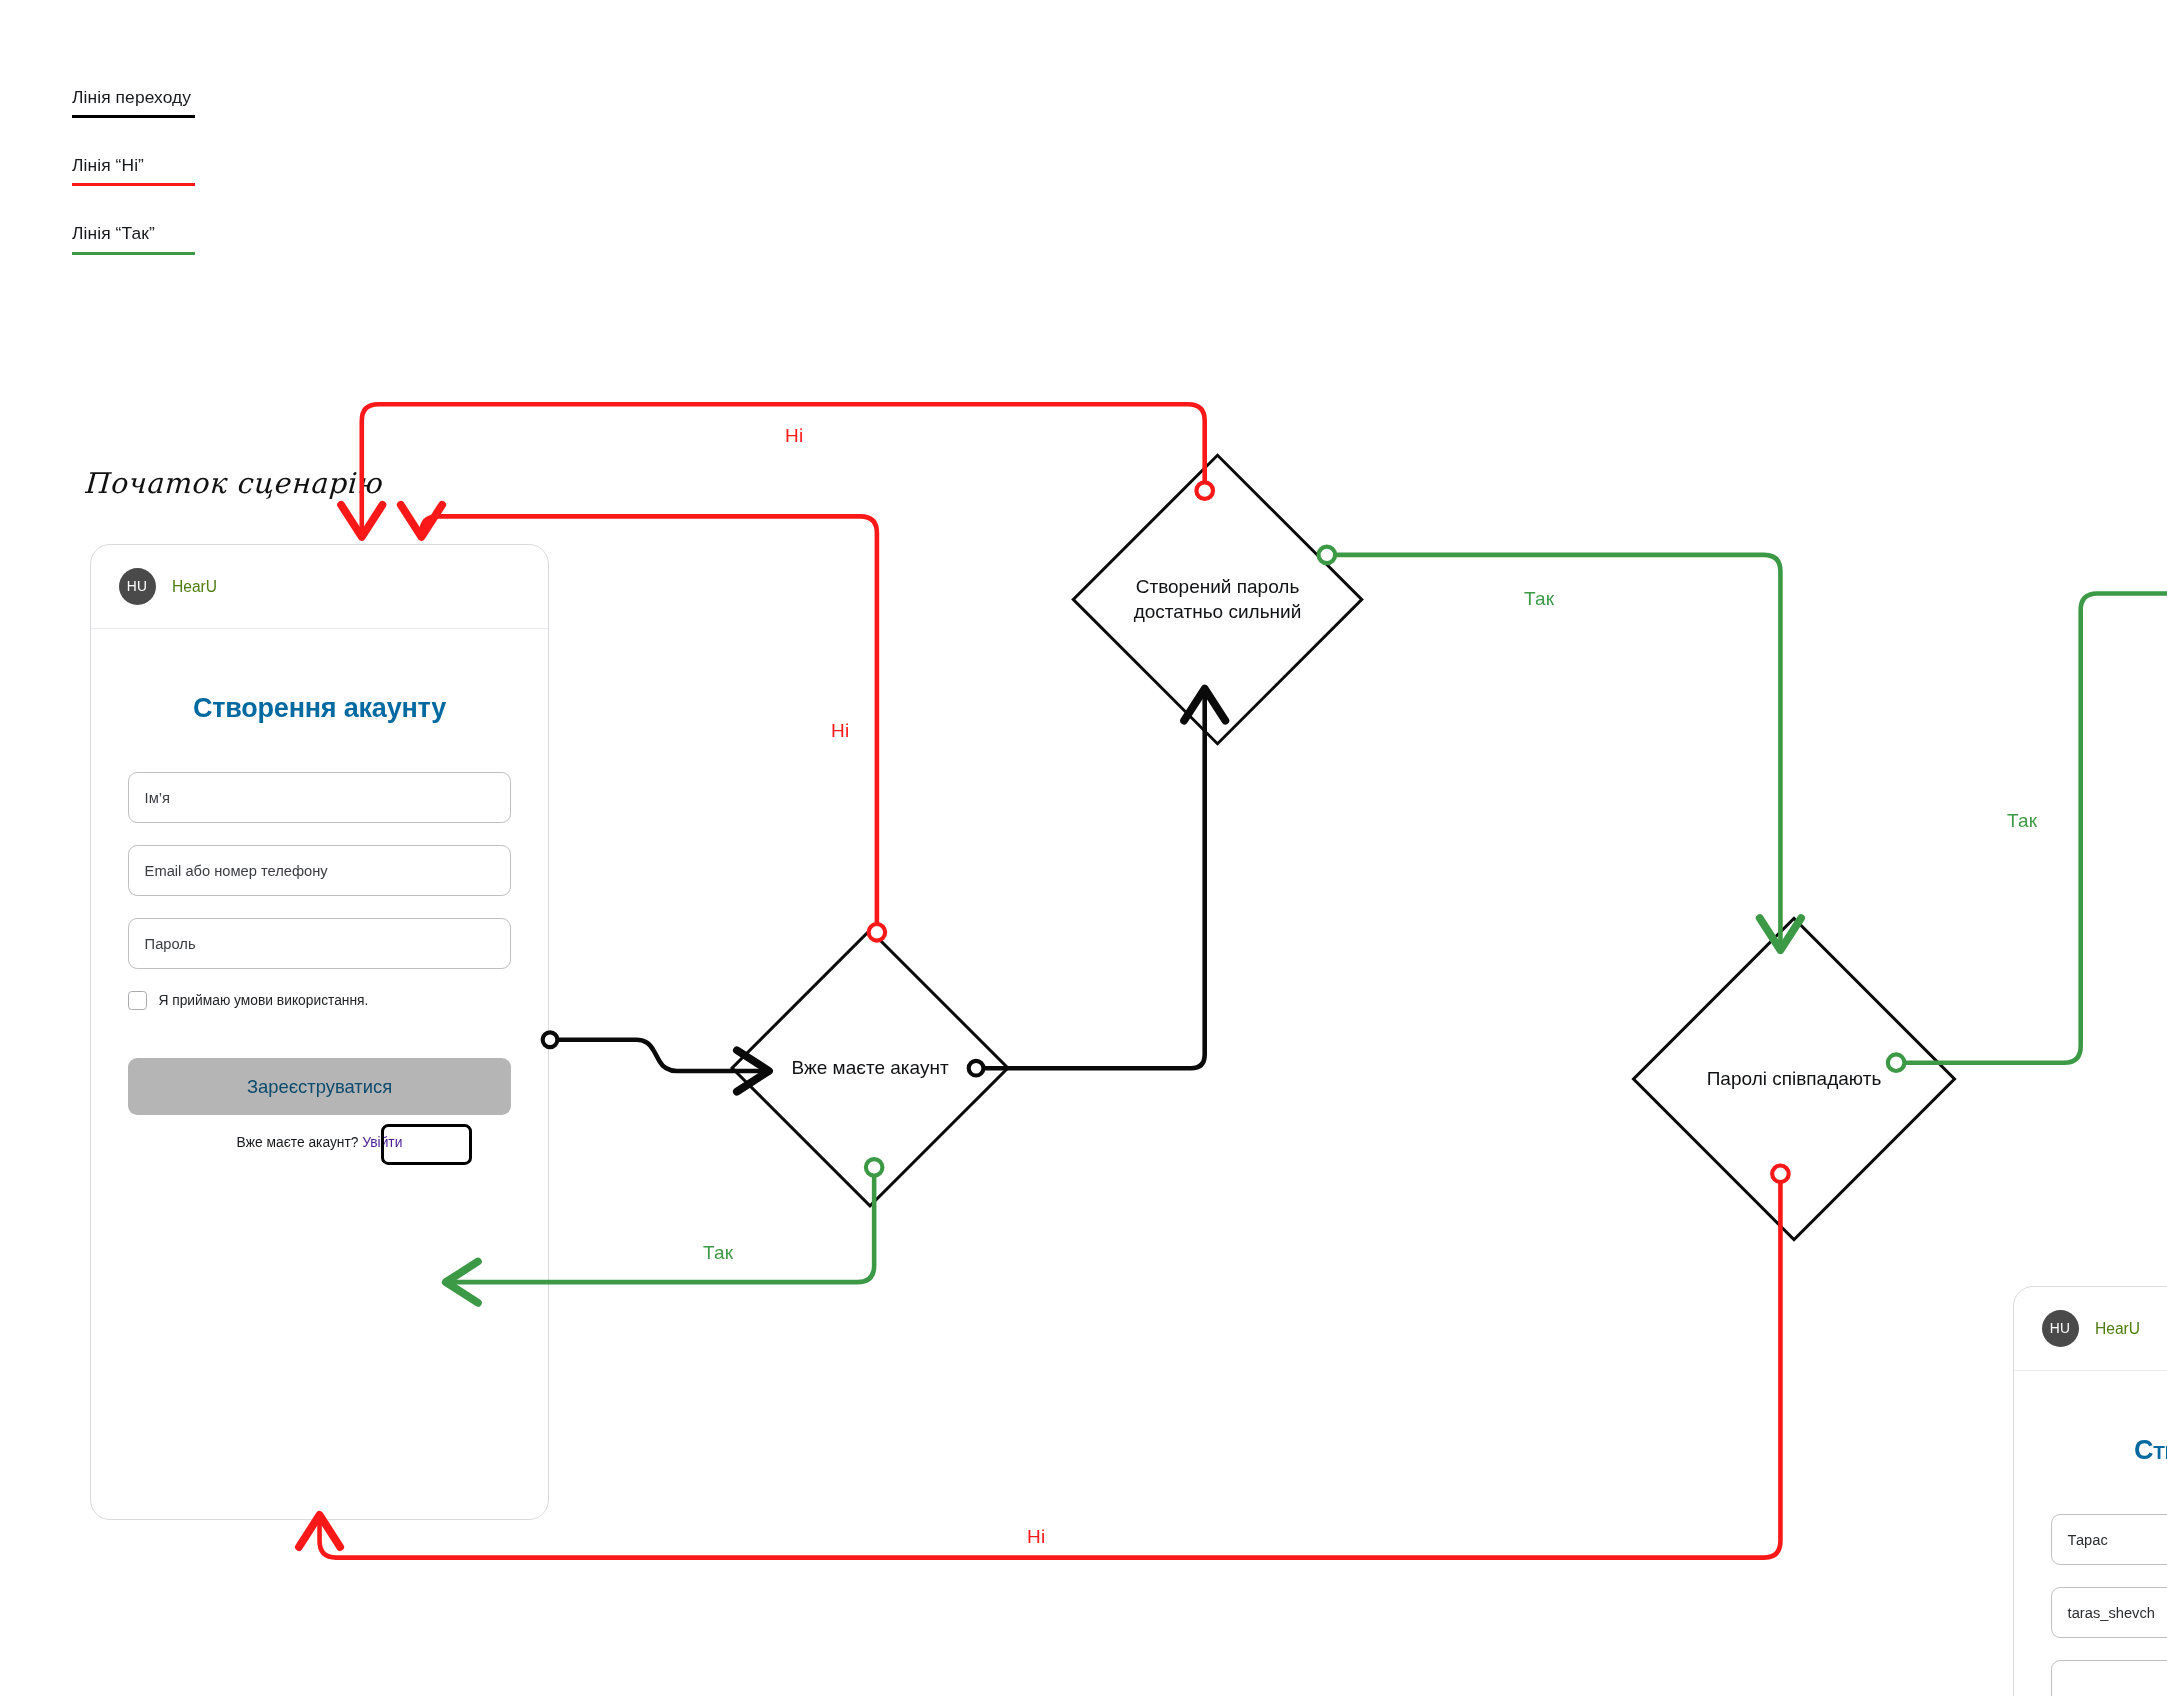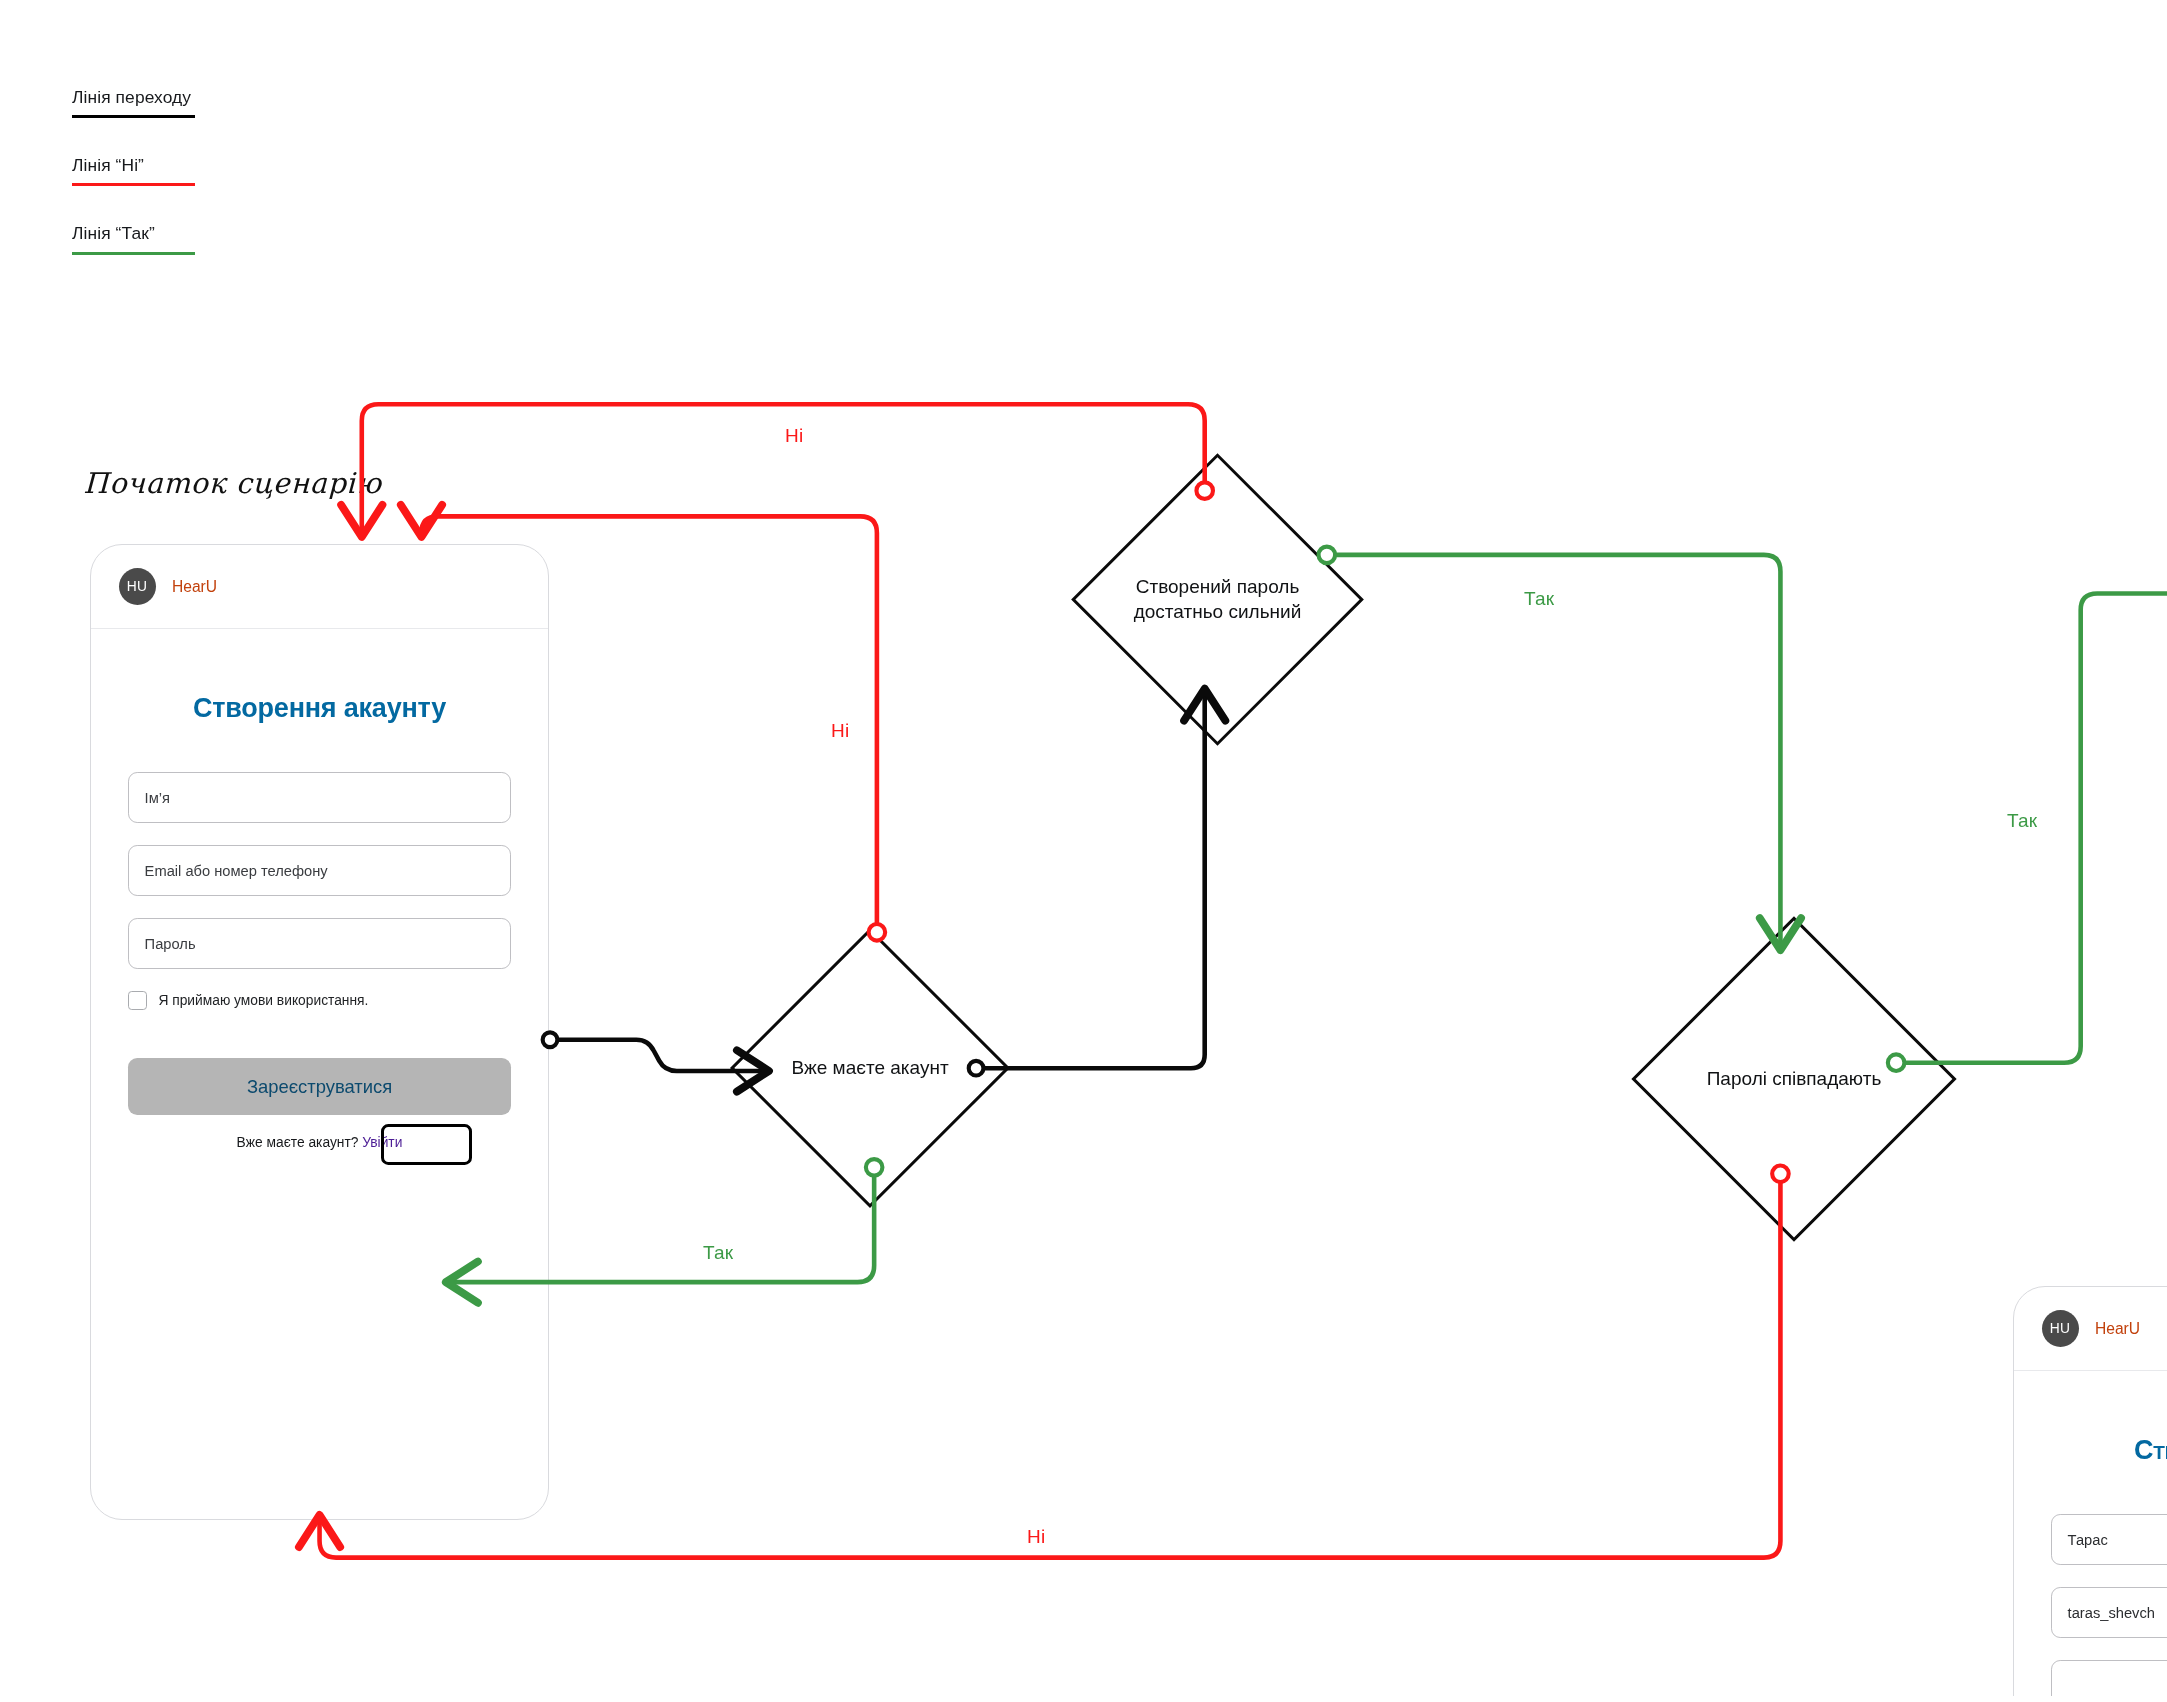--- a/index.html
+++ b/index.html
@@ -46,21 +46,21 @@
     letter-spacing: 0.6px;
     white-space: nowrap;
     transform: skewX(-4deg);
   }
 
   
   .card {
     position: absolute;
     background: #ffffff;
     border: 0.9px solid #d9dade;
-    border-radius: 32px;
+    border-radius: 20px;
     box-sizing: border-box;
     overflow: hidden;
   }
   .card-appbar {
     height: 84px;
     display: flex;
     align-items: center;
     padding-left: 27.5px;
     border-bottom: 0.9px solid #e8e9ec;
     box-sizing: border-box;
@@ -70,21 +70,21 @@
     border-radius: 50%;
     background: #4a4a4a;
     color: #fff;
     font-size: 13.8px;
     display: flex; align-items: center; justify-content: center;
     letter-spacing: 0.3px;
   }
   .brand {
     margin-left: 16.5px;
     font-size: 15.6px;
-    color: #c2410c;
+    color: #4d7c0f;
   }
   .card-body { padding: 0 37px; }
   .form-title {
     text-align: center;
     font-size: 27px;
     font-weight: bold;
     color: #0369a1;
     margin-top: 64px;
     margin-bottom: 48px;
     letter-spacing: -0.2px;

